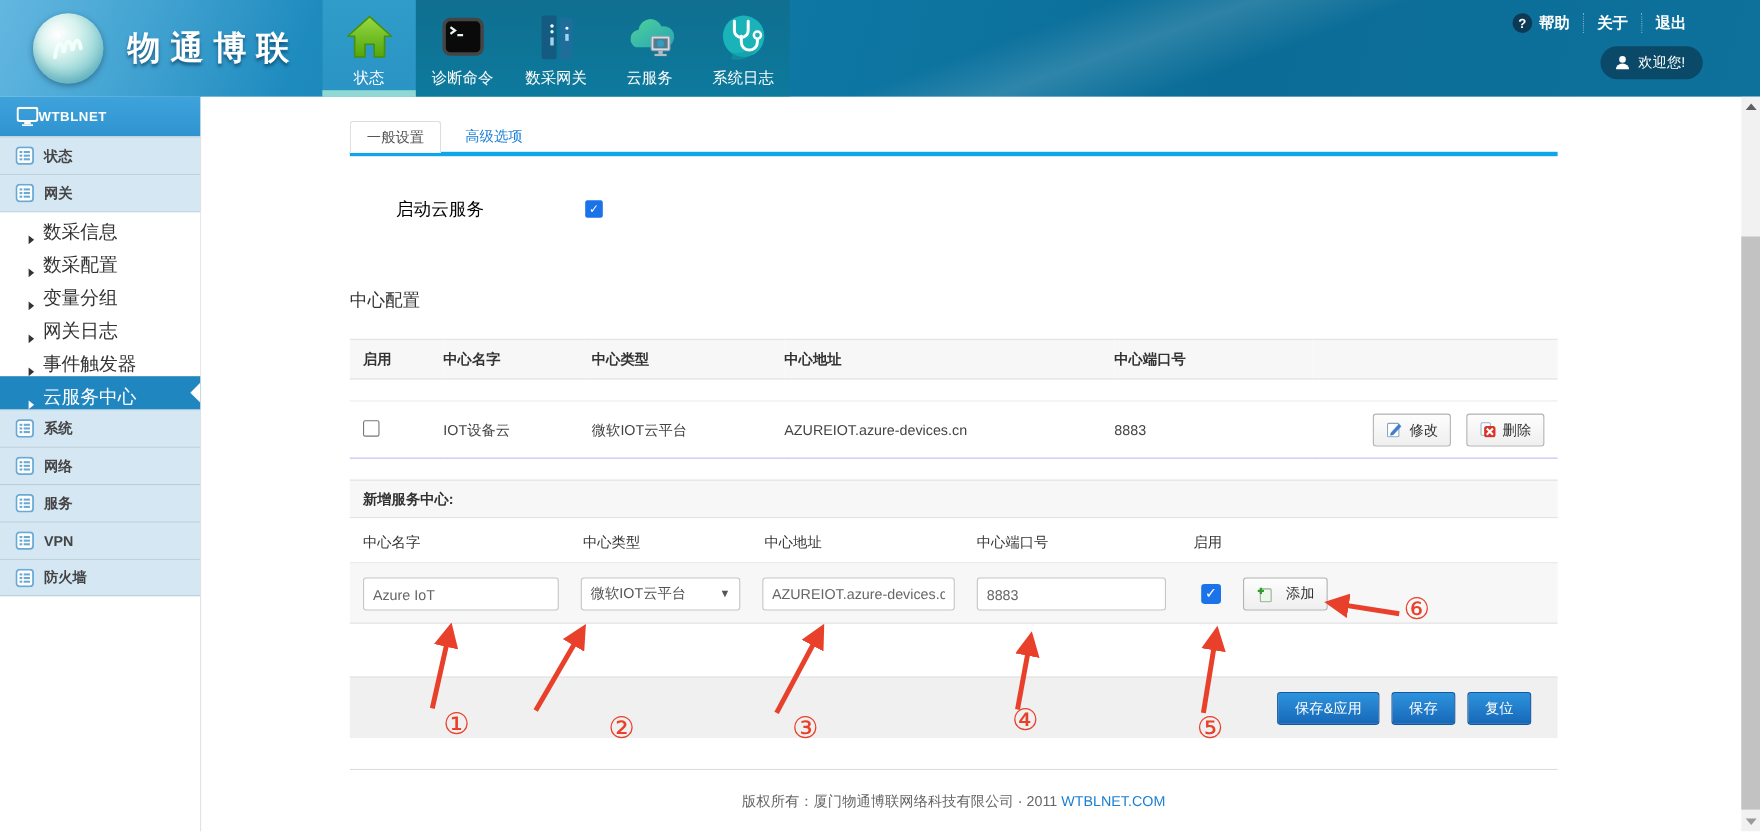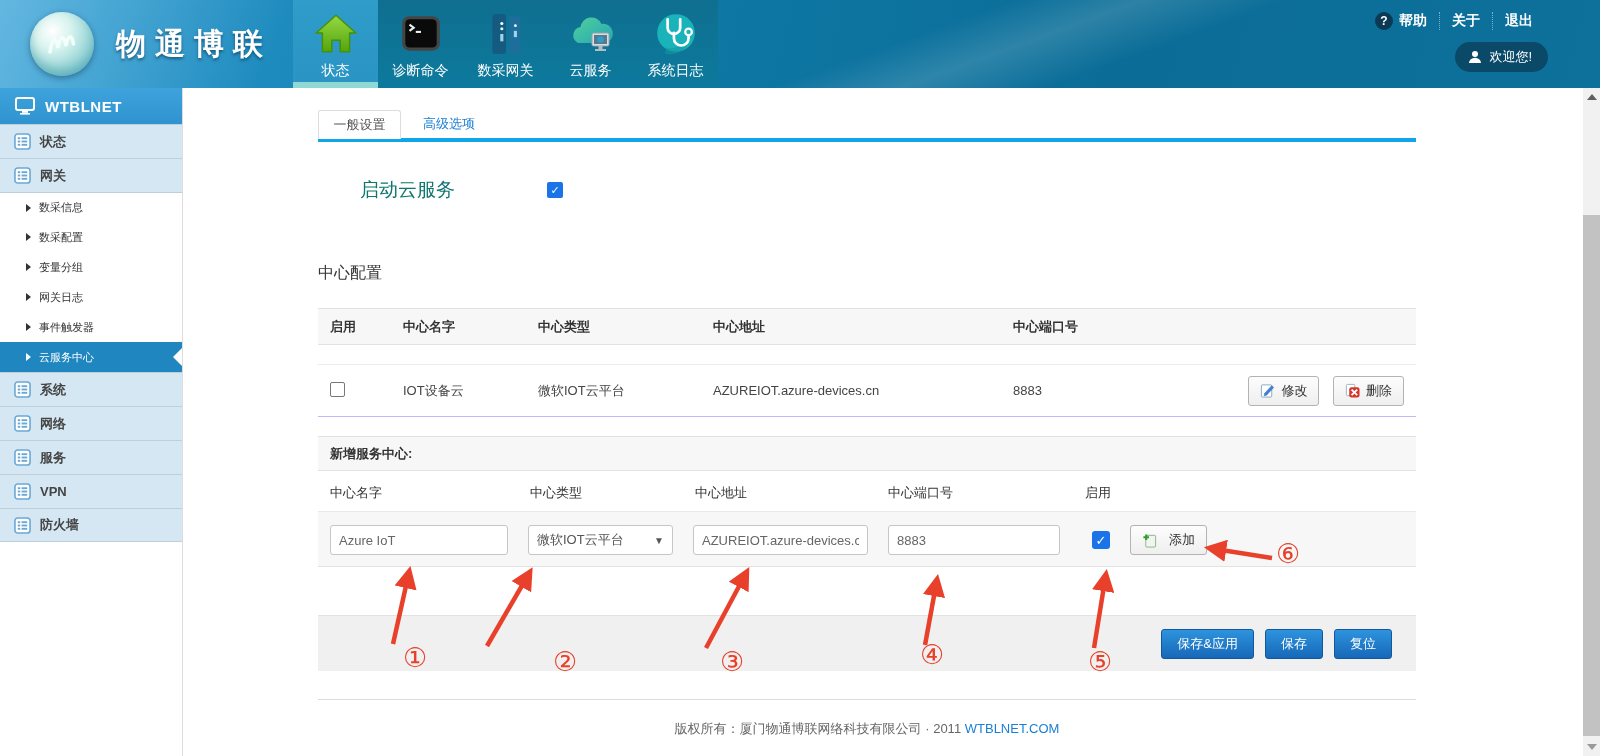--- a/index.html
+++ b/index.html
@@ -39,49 +39,49 @@
   .q-icon { width:18px; height:18px; border-radius:50%; background:#0c3a55; color:#fff;
     font-size:12px; display:inline-flex; align-items:center; justify-content:center; margin-right:6px; }
   .welcome-pill { position:absolute; top:42px; right:52px; background:rgba(10,42,62,.55);
     border-radius:15px; padding:6px 16px 6px 13px; display:flex; align-items:center; gap:7px;
     color:#fff; font-size:13px; cursor:pointer; }
 
   
   .body-row { display:flex; height:668px; }
   aside { width:183px; border-right:1px solid #dcdcdc; background:#fff; }
   .sb-title { height:36px; background:linear-gradient(to bottom,#3ea3dc,#2f93cf); color:#fff;
-    font-size:15px; font-weight:bold; display:flex; align-items:center; gap:10px; padding-left:15px;
+    font-size:12px; font-weight:bold; display:flex; align-items:center; padding-left:15px;
     letter-spacing:.5px; }
   .sb-item { height:34px; background:#d4e7f3; border-top:1px solid #bcd0dc; display:flex;
     align-items:center; gap:9px; padding-left:14px; font-size:13px; font-weight:bold; color:#444;
     cursor:pointer; }
   .sb-item.last { border-bottom:1px solid #bcd0dc; }
-  .sb-sub { height:30px; background:#fff; display:flex; align-items:center; gap:8px;
-    padding-left:26px; font-size:11px; color:#333; cursor:pointer; position:relative; }
+  .sb-sub { height:30px; background:#fff; display:flex; align-items:flex-end; gap:8px;
+    padding-left:26px; font-size:17px; color:#333; cursor:pointer; position:relative; }
   .sb-sub .tri { width:0; height:0; border-left:5px solid #333; border-top:4px solid transparent;
     border-bottom:4px solid transparent; }
   .sb-sub.first { border-top:1px solid #bcd0dc; }
   .sb-sub.selected { background:#1f86c0; color:#fff; }
   .sb-sub.selected .tri { border-left-color:#fff; }
   .sb-sub.selected:after { content:""; position:absolute; right:0; top:50%; margin-top:-9px;
     border-top:9px solid transparent; border-bottom:9px solid transparent; border-right:9px solid #fff; }
 
   
   main { flex:1; background:#fff; position:relative; }
   .content { width:1098px; margin-left:135px; }
 
   .tabs { margin-top:25px; display:flex; align-items:flex-end; border-bottom:4px solid #0ea5e9; height:29px; }
   .tab-active { width:83px; height:29px; margin-bottom:-1px; background:#fff; border:1px solid #ddd;
     border-bottom:1px solid #fff; border-radius:3px 3px 0 0; display:flex; align-items:center;
     justify-content:center; font-size:13px; color:#555; cursor:default; }
   .tab-link { height:29px; padding:0 22px; display:flex; align-items:center; font-size:13px;
     color:#1a7fd4; cursor:pointer; }
 
   .enable-row { margin-top:39px; height:18px; display:flex; align-items:center; padding-left:42px; }
-  .enable-row .lbl { font-size:19px; color:#0f766e; }
+  .enable-row .lbl { font-size:16px; color:#000000; }
   .cb { display:inline-flex; align-items:center; justify-content:center; border-radius:2px; cursor:pointer; }
   .cb.checked { background:#1a73e8; color:#fff; font-weight:bold; }
   .cb.unchecked { background:#fff; border:1.5px solid #777; }
   .cb-16 { width:16px; height:16px; font-size:11px; }
   .cb-15 { width:15px; height:15px; }
   .cb-18 { width:18px; height:18px; font-size:13px; border-radius:3px; }
   .enable-row .cb { margin-left:92px; }
 
   .section-title { margin-top:64px; font-size:16px; color:#333; }
 

